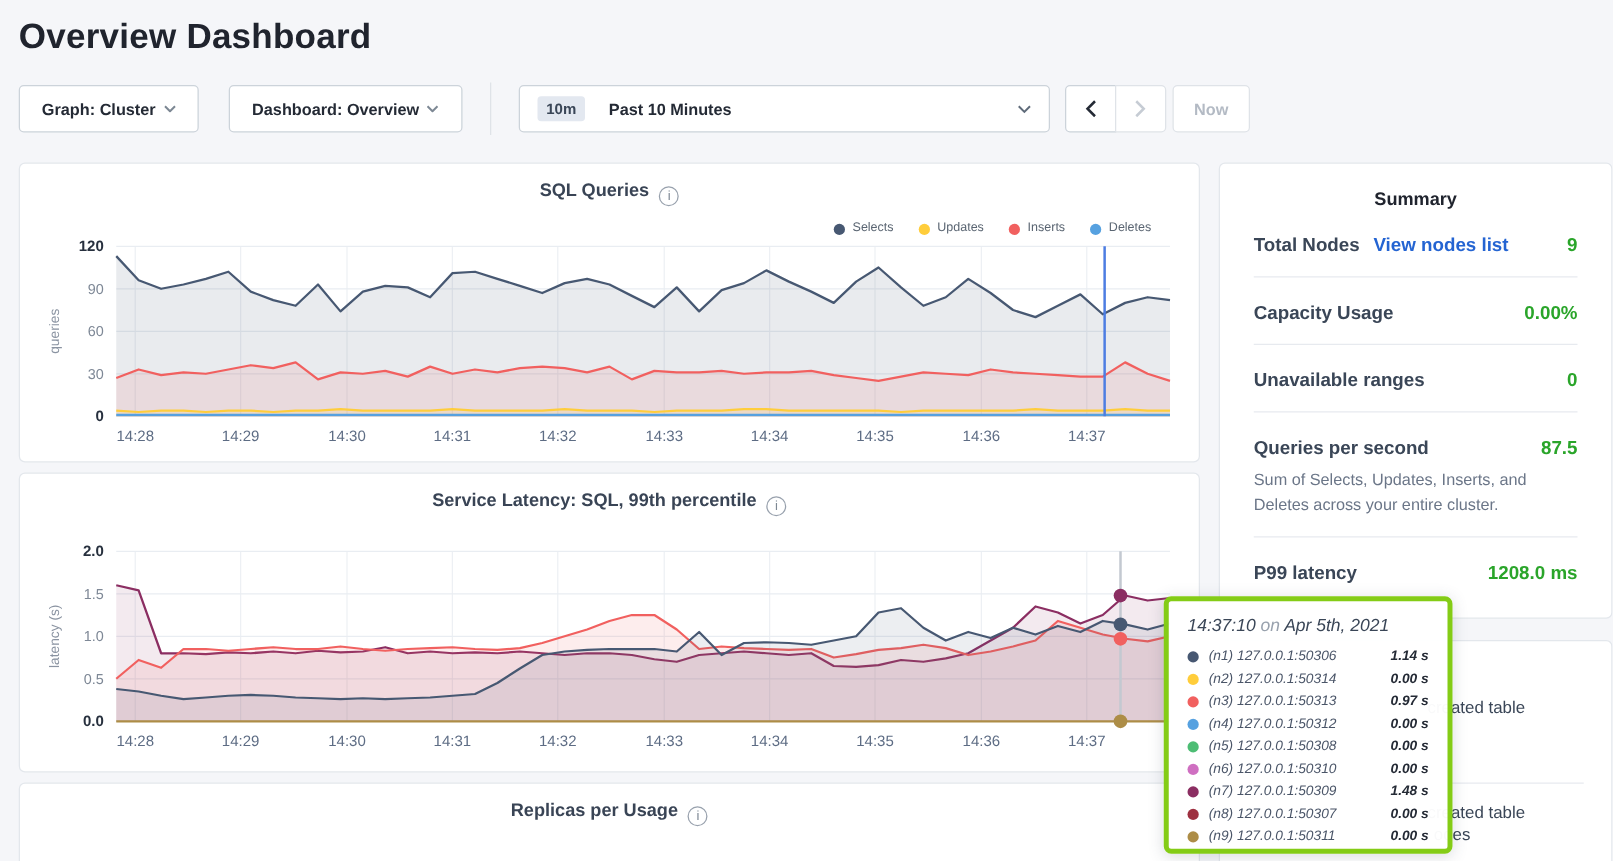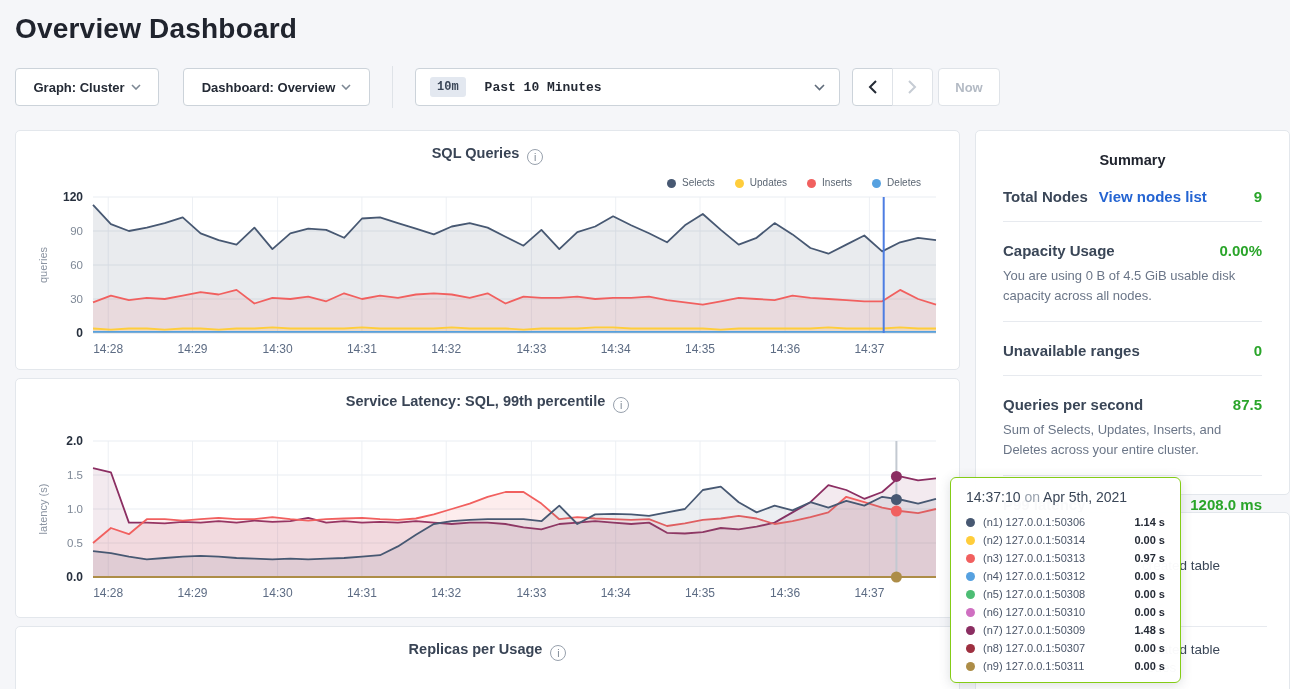--- a/index.html
+++ b/index.html
@@ -8,21 +8,21 @@
   #app { position:absolute; inset:0; }
 
   .page-title { position:absolute; left:15px; top:13px; font-size:28px; font-weight:600; color:#20242e; letter-spacing:.2px; }
 
   
   .btn { position:absolute; top:68px; height:38px; background:#fff; border:1px solid #ccd3da; border-radius:4px;
          display:flex; align-items:center; justify-content:center; gap:6px; font-weight:700; font-size:13px; color:#242a35; cursor:pointer; }
   #dd-graph { left:15px; width:144px; }
   #dd-dash  { left:183px; width:187px; }
   .tb-divider { position:absolute; left:392px; top:66px; width:1px; height:42px; background:#dfe3e8; }
-  #timepicker { left:415px; width:425px; justify-content:flex-end; padding:0 14px;font-family:Liberation Mono, monospace; }
+  #timepicker { left:415px; width:425px; justify-content:flex-end; padding:0 14px; }
   .time-badge { background:#e3e8f0; border-radius:3px; padding:3px 7px; font-weight:700; font-size:12px; color:#3a4657; margin-right:13px; }
   #timepicker .chev { margin-left:auto; }
   .nav-group { position:absolute; left:852px; top:68px; display:flex; }
   .nav-btn { width:41px; height:38px; background:#fff; border:1px solid #ccd3da; display:flex; align-items:center; justify-content:center; cursor:pointer; }
   .nav-btn.prev { border-radius:4px 0 0 4px; }
   .nav-btn.next { border-radius:0 4px 4px 0; margin-left:-1px; border-color:#dfe3e8; }
   #btn-now { left:938px; width:62px; color:#b3bac4; border-color:#dfe3e8; }
 
   
   .card { position:absolute; background:#fff; border:1px solid #e3e7ec; border-radius:5px; }
@@ -60,22 +60,22 @@
   .sum-desc { margin-top:7px; font-size:13px; color:#6b7688; line-height:1.5; }
 
   
   .ev-divider { position:absolute; left:27px; right:22px; top:113px; height:1px; background:#e7eaef; }
   .ev-frag { position:absolute; font-size:13.5px; color:#3a4657; white-space:nowrap; }
   .ev-frag.f1 { left:166px; top:45px; }
   .ev-frag.f2 { left:166px; top:129px; }
   .ev-frag.f3 { left:171px; top:147px; }
 
   
-  #tooltip { position:absolute; left:950px; top:477px; width:231px; height:206px; background:rgba(255,255,255,.97);
-             border:1px solid #84cc16; border-radius:6px; box-shadow:0 2px 12px rgba(60,70,90,.18); z-index:20; padding:11px 15px; }
+  #tooltip { position:absolute; left:931px; top:477px; width:231px; height:206px; background:rgba(255,255,255,.97);
+             border:4px solid #84cc16; border-radius:6px; box-shadow:0 2px 12px rgba(60,70,90,.18); z-index:20; padding:11px 15px;font-style:italic; }
   .tt-head { font-size:14px; color:#3a4657; margin-bottom:8px; white-space:nowrap; }
   .tt-on { color:#98a1ad; }
   .tt-row { display:flex; align-items:center; height:18px; font-size:11px; white-space:nowrap; }
   .tt-dot { width:9px; height:9px; border-radius:50%; margin-right:8px; flex:none; }
   .tt-label { color:#4a5568; }
   .tt-val { margin-left:auto; font-weight:700; color:#242a35; }
 </style>
 </head>
 <body>
 
@@ -240,21 +240,20 @@
           <span class="sum-label">Total Nodes</span>
           <a class="sum-link">View nodes list</a>
           <span class="sum-val">9</span>
         </div>
       </div>
       <div class="sum-row">
         <div class="sum-head">
           <span class="sum-label">Capacity Usage</span>
           <span class="sum-val">0.00%</span>
         </div>
-        <div class="sum-desc">You are using 0 B of 4.5 GiB usable disk capacity across all nodes.</div>
       </div>
       <div class="sum-row">
         <div class="sum-head">
           <span class="sum-label">Unavailable ranges</span>
           <span class="sum-val">0</span>
         </div>
       </div>
       <div class="sum-row">
         <div class="sum-head">
           <span class="sum-label">Queries per second</span>

